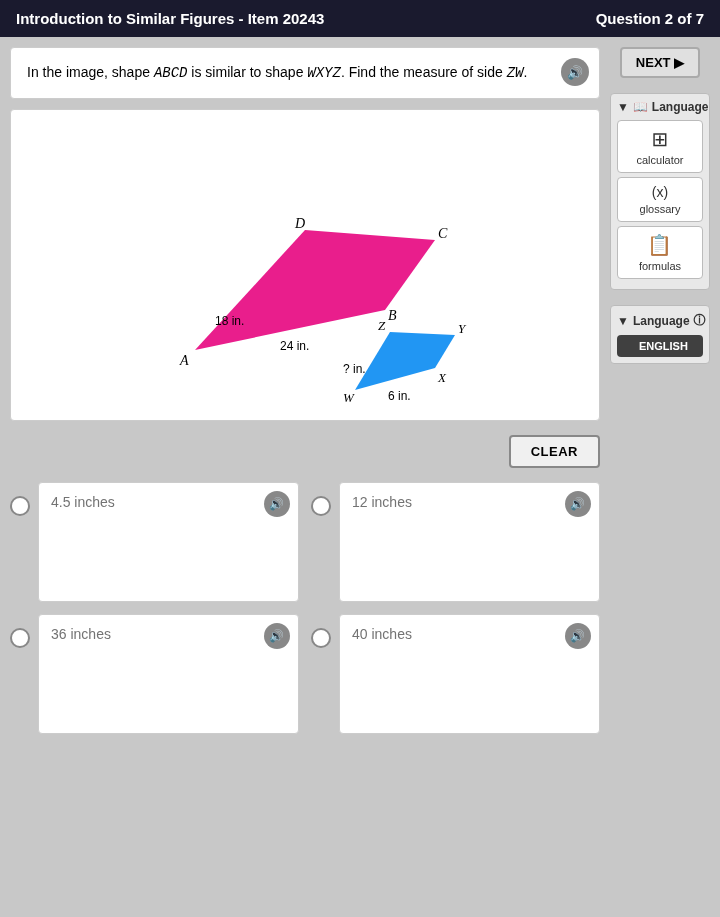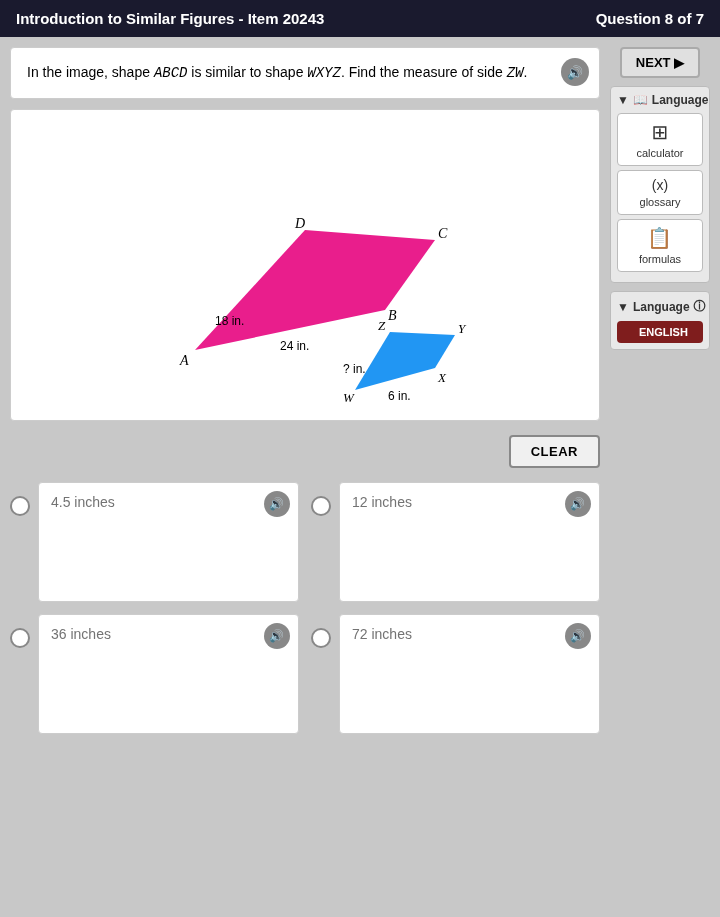--- a/index.html
+++ b/index.html
@@ -170,21 +170,21 @@
       color: white;
       font-size: 12px;
       border: none;
     }
 
     
     .right-sidebar {
       width: 100px;
       display: flex;
       flex-direction: column;
-      gap: 8px;
+      gap: 15px;
       align-items: center;
     }
 
     .reference-section {
       background: #e8e8e8;
       border: 1px solid #bbb;
       border-radius: 4px;
       width: 100%;
       padding: 6px;
     }
@@ -234,21 +234,21 @@
       align-items: center;
       gap: 4px;
       font-size: 12px;
       font-weight: bold;
       color: #333;
       margin-bottom: 6px;
       cursor: pointer;
     }
 
     .lang-btn {
-      background: #7f1d1d;
+      background: #404040;
       color: white;
       border: none;
       border-radius: 4px;
       padding: 5px 22px;
       font-size: 11px;
       font-weight: bold;
       cursor: pointer;
       width: 100%;
     }
 
@@ -256,21 +256,21 @@
     .math-italic {
       font-style: italic;
       font-family: Liberation Mono, monospace;
     }
   </style>
 </head>
 <body>
 
 <div class="header">
   <span>Introduction to Similar Figures - Item 20243</span>
-  <span>Question 8 of 7</span>
+  <span>Question 2 of 7</span>
 </div>
 
 <div class="main">
 
   <div class="left-panel">
 
     <div class="question-box">
       <button class="sound-btn">🔊</button>
       <span>
         In the image, shape <span class="math-italic">ABCD</span> is similar to shape <span class="math-italic">WXYZ</span>. Find the measure of side <span class="math-italic">ZW</span>.
@@ -329,21 +329,21 @@
         <div class="choice-card">
           <button class="choice-sound-btn">🔊</button>
           <span class="choice-label">36 inches</span>
         </div>
       </div>
 
       <div class="choice-item">
         <div class="choice-radio"></div>
         <div class="choice-card">
           <button class="choice-sound-btn">🔊</button>
-          <span class="choice-label">72 inches</span>
+          <span class="choice-label">40 inches</span>
         </div>
       </div>
 
     </div>
   </div>
 
   <div class="right-sidebar">
 
     <button class="next-btn">NEXT ▶</button>
 

